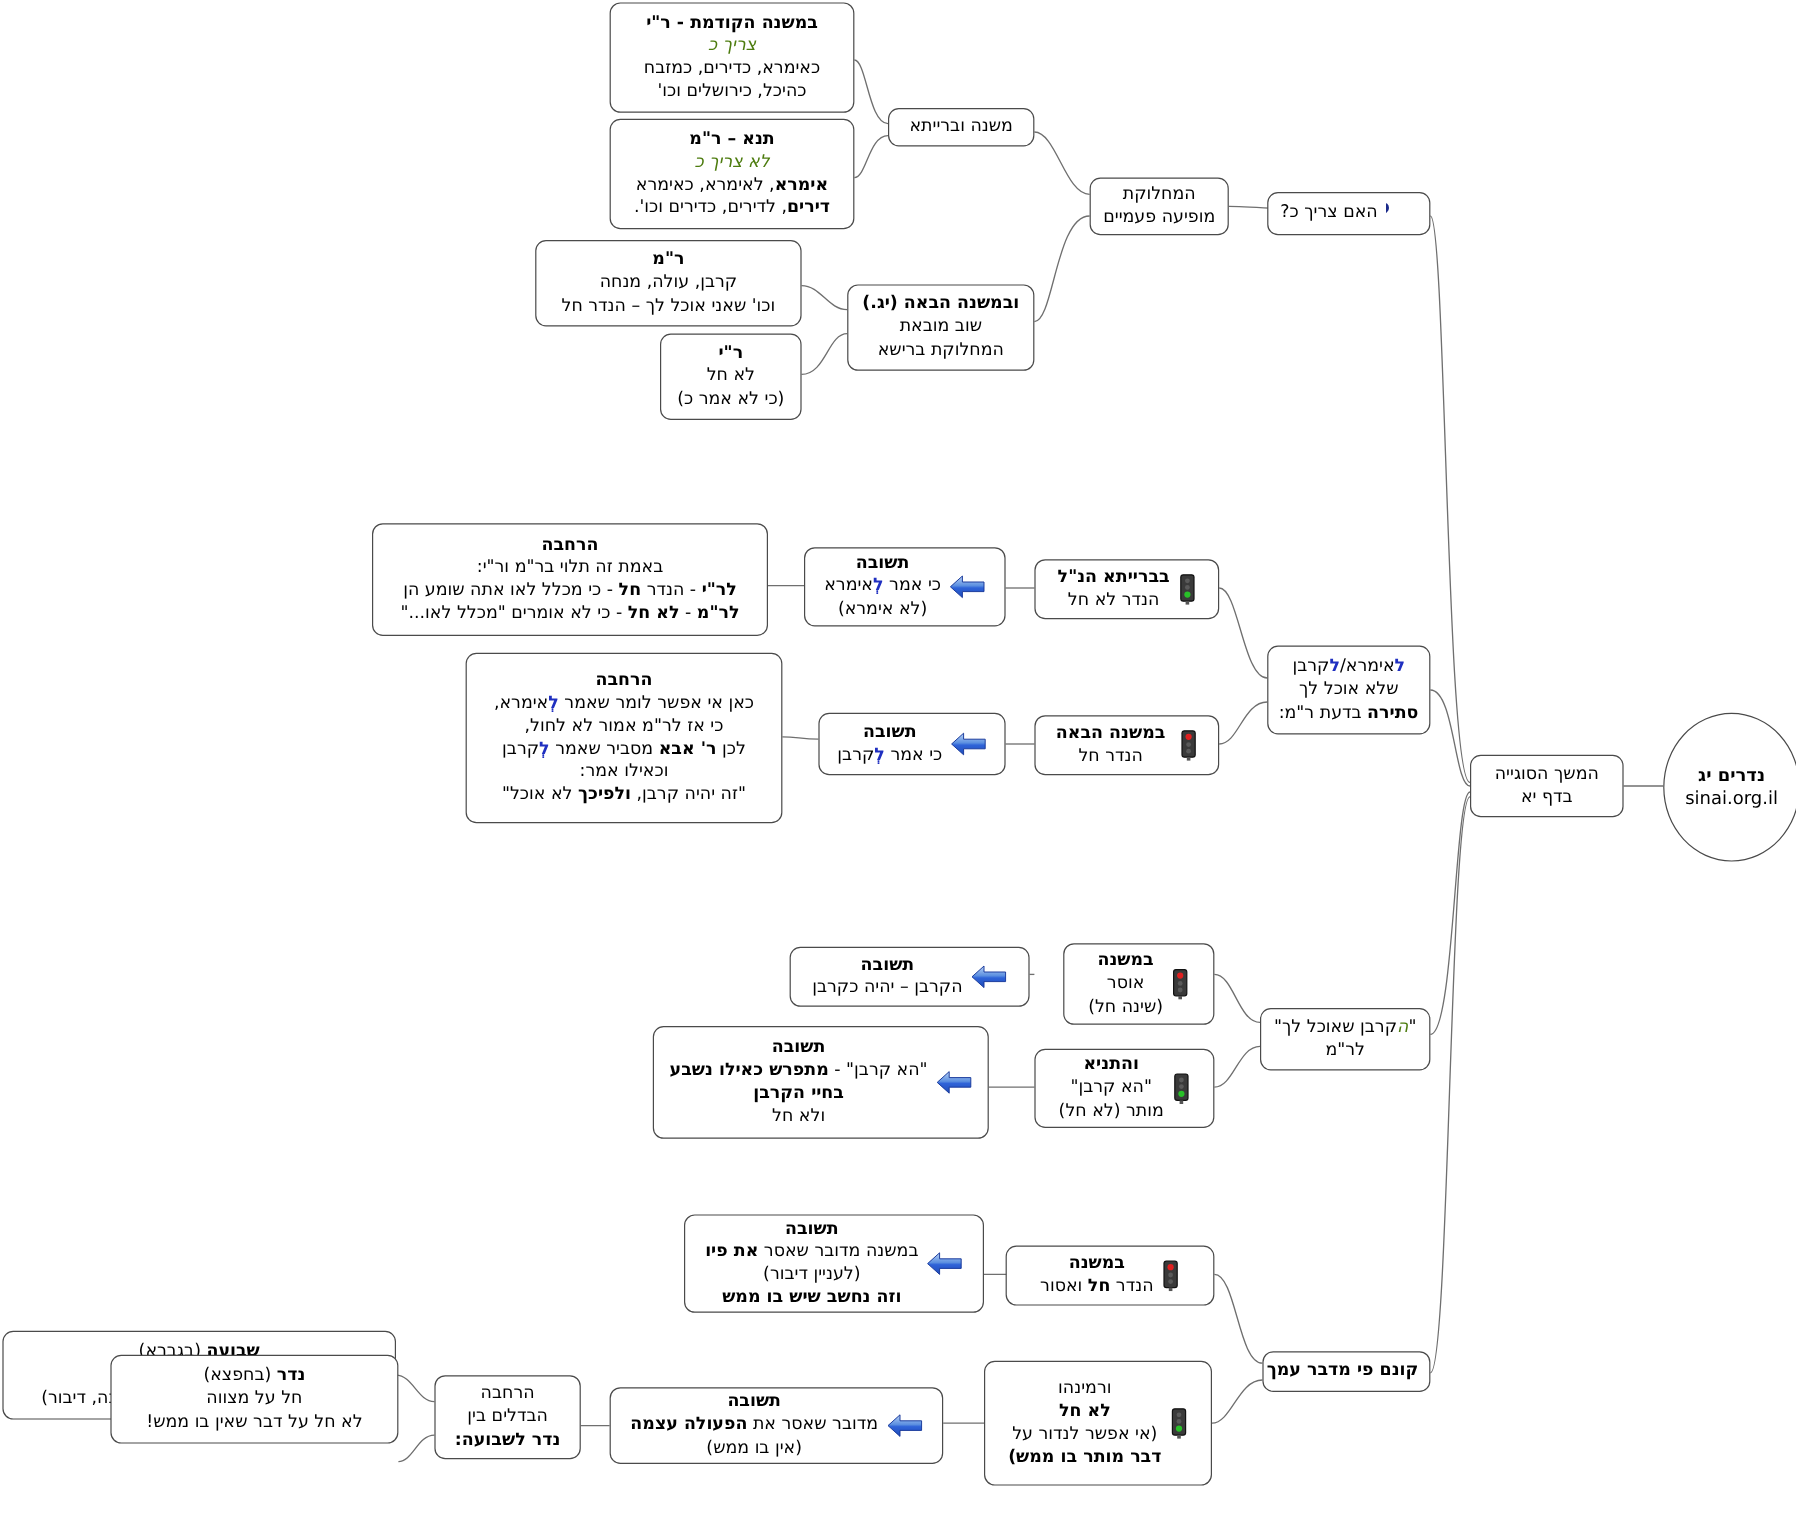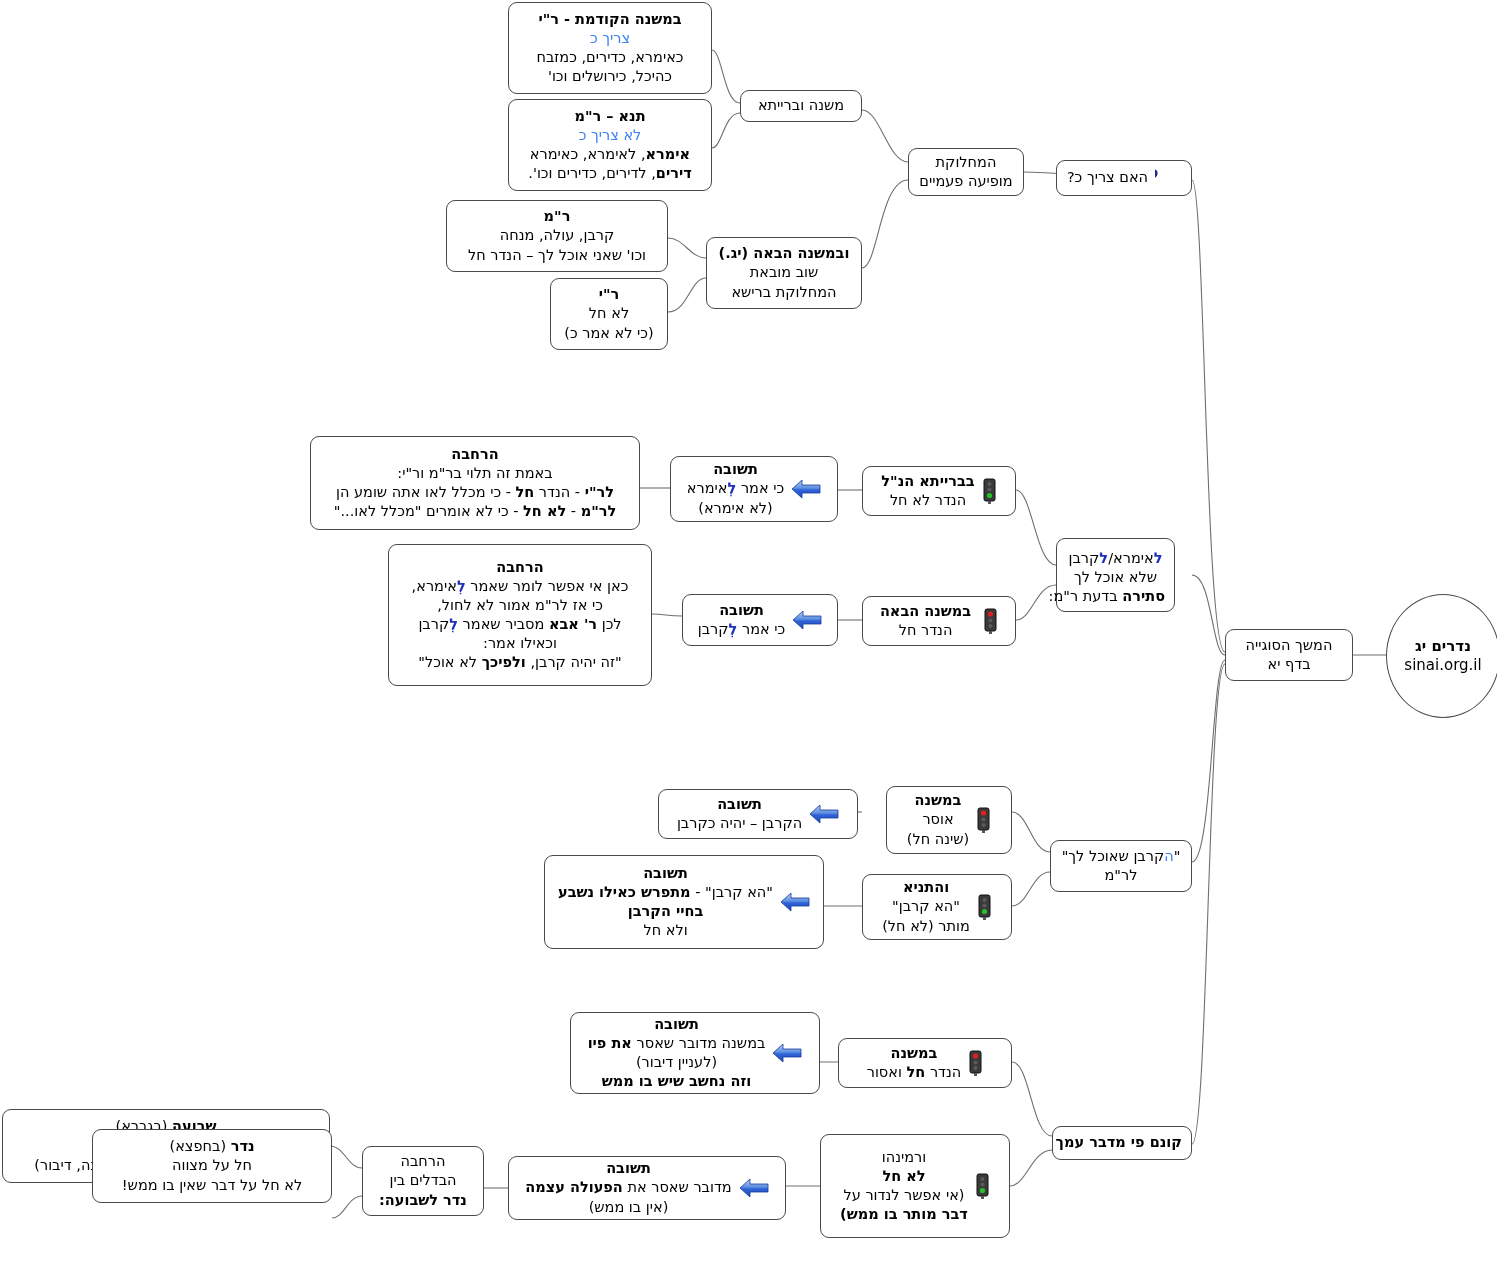--- a/index.html
+++ b/index.html
@@ -24,21 +24,21 @@
     line-height:1.32;
     font-size:14.5px;
     padding:5px 9px;
     display:flex;
     flex-direction:column;
     justify-content:center;
     white-space:nowrap;
   }
   .node .ln{display:block;}
   .b{font-weight:bold;}
-  .blue{color:#3b82f6;}
+  .blue{color:#4d7c0f;font-style:italic;}
   .blueb{color:#1f2fc0;font-weight:bold;}
 
   .root{
     position:absolute;
     border:1px solid #4a4a4a;
     border-radius:50%;
     background:#fff;
     display:flex;flex-direction:column;align-items:center;justify-content:center;
     text-align:center;font-size:15px;line-height:1.3;
   }
@@ -157,21 +157,21 @@
     <span class="ln">לא חל</span>
     <span class="ln">(כי לא אמר כ)</span>
   </div>
 
   <div class="node" style="left:706px;top:237px;width:156px;height:72px;">
     <span class="ln b">ובמשנה הבאה (יג.)</span>
     <span class="ln">שוב מובאת</span>
     <span class="ln">המחלוקת ברישא</span>
   </div>
 
-  <div class="node" style="left:1056px;top:538px;width:119px;height:74px;justify-content:flex-end;">
+  <div class="node" style="left:1056px;top:538px;width:136px;height:74px;">
     <span class="ln"><span class="blueb">ל</span><span>אימרא/</span><span class="blueb">ל</span><span>קרבן</span></span>
     <span class="ln">שלא  אוכל לך</span>
     <span class="ln"><b>סתירה</b><span> בדעת ר"מ:</span></span>
   </div>
 
   <div class="node with-icon" style="left:862px;top:466px;width:154px;height:50px;">
     <span class="ico tl">
       <svg viewBox="0 0 15 26" width="15" height="26">
         <rect x="2" y="1" width="11" height="22" rx="2" fill="#3a3a3a" stroke="#111" stroke-width="1"></rect>
         <rect x="6" y="23" width="3" height="3" fill="#555"></rect>

